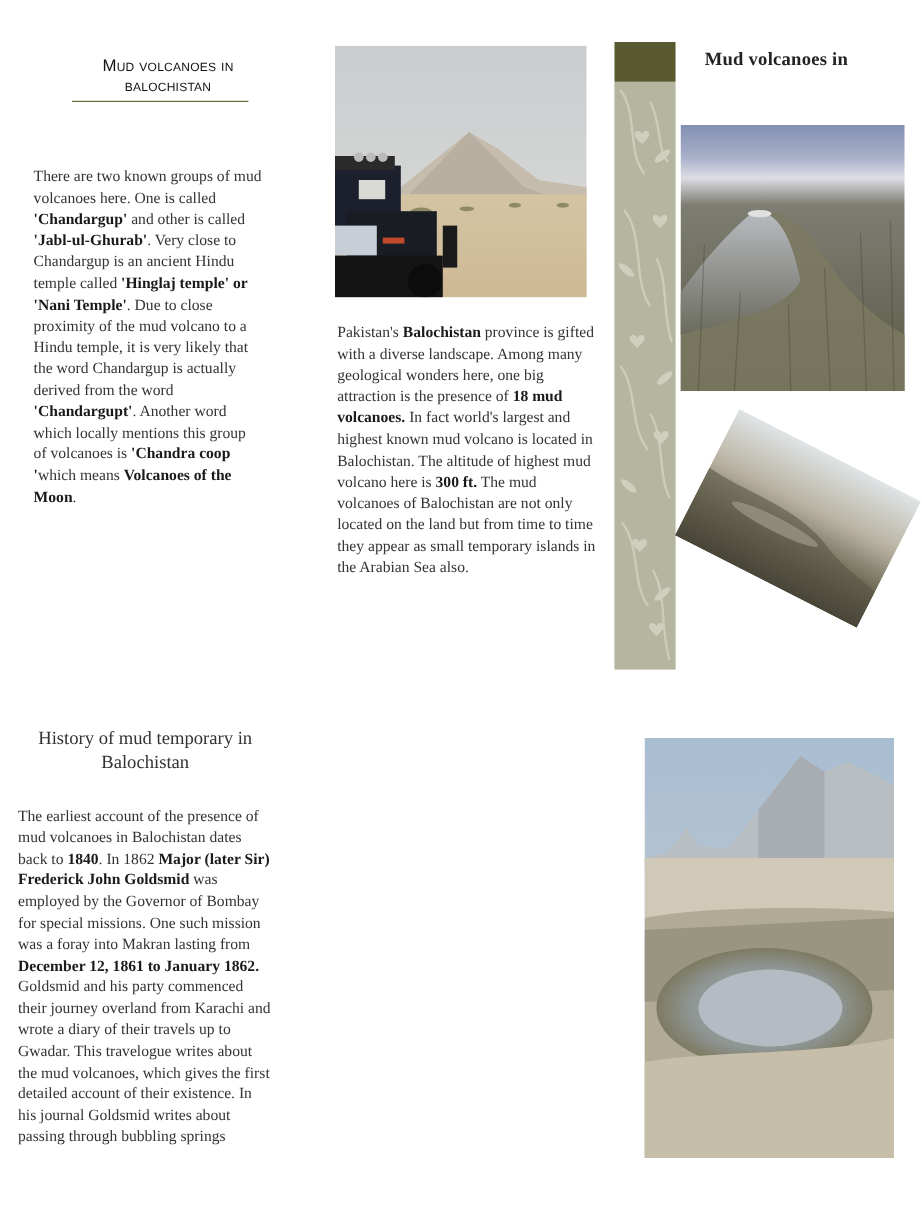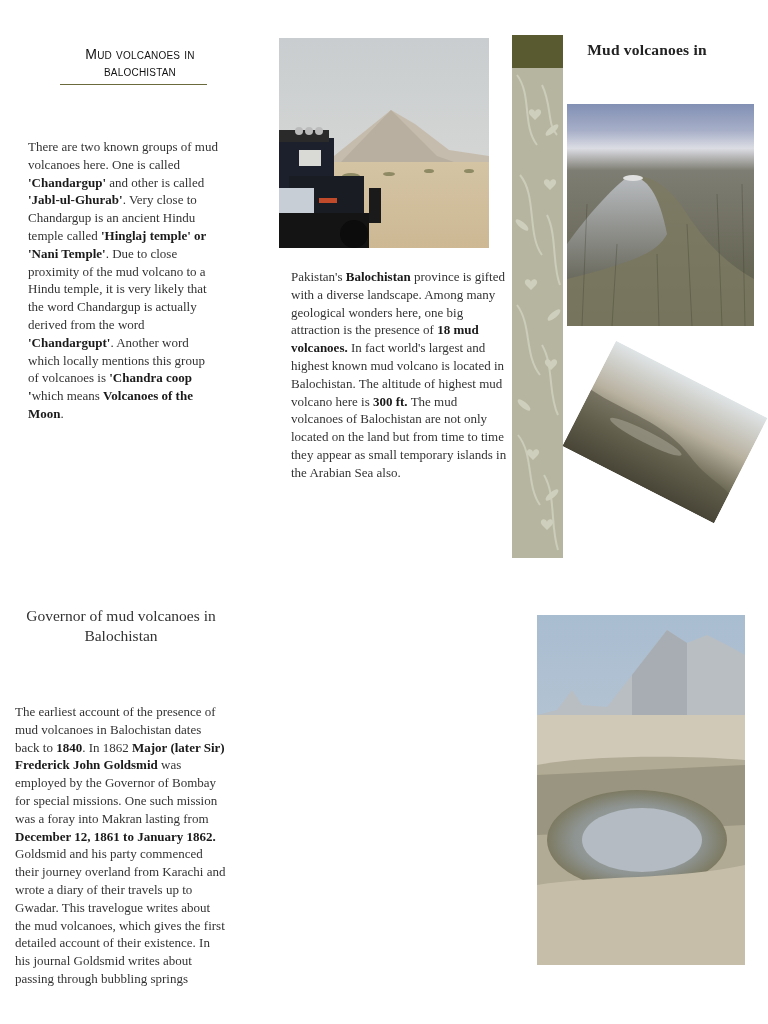--- a/index.html
+++ b/index.html
@@ -10,22 +10,22 @@
   
   .sc-title { left: 40px; top: 46px; width: 200px; text-align: center;
               font-family: "Liberation Sans", "DejaVu Sans", sans-serif;
               font-variant: small-caps; font-size: 14px; line-height: 17px; color: #111; letter-spacing: 0.2px; }
   .sc-rule { left: 60px; top: 84px; width: 147px; height: 1px; background: #6b6a3c; }
 
   .body-text { font-size: 13px; line-height: 17.8px; color: #333; }
   .body-text b { color: #1a1a1a; text-align: right; }
 
   #intro-left { left: 28px; top: 138px; width: 190px; }
-  #intro-mid  { left: 291px; top: 268px; width: 216px; }
-  #history    { left: 15px; top: 671px; width: 212px; margin-top: 32px; }
+  #intro-mid  { left: 281px; top: 268px; width: 216px; }
+  #history    { left: 15px; top: 671px; width: 212px; }
 
   .history-title { left: 10px; top: 606px; width: 222px; text-align: center;
                    font-size: 15.5px; line-height: 20px; color: #333; }
 
   .right-title { left: 567px; top: 37px; width: 160px; text-align: center;
                  font-size: 15.5px; line-height: 25px; color: #222; font-weight: bold; letter-spacing: 0.2px;}
 
   
   .stripe { left: 512px; top: 35px; width: 51px; height: 523px; background: #b5b5a0; overflow: hidden; }
   .stripe-top { position: absolute; left: 0; top: 0; width: 51px; height: 33px; background: #5a5a30; }
@@ -163,21 +163,21 @@
           <stop offset="1" stop-color="#2e2c22"></stop>
       </linearGradient>
     </defs>
     <rect width="170" height="118" fill="url(#tA)"></rect>
     <path d="M0,55 C40,60 80,50 120,70 C140,80 160,80 170,85 L170,118 L0,118z" fill="#5a5646" opacity="0.6"></path>
     <ellipse cx="70" cy="72" rx="40" ry="6" fill="#9c9a8a" opacity="0.7"></ellipse>
   </svg>
 </div>
 
 <div class="abs history-title">
-  <div>Governor of mud volcanoes in</div>
+  <div>History of mud temporary in</div>
   <div>Balochistan</div>
 </div>
 
 <div id="history" class="abs body-text"><span>The earliest account of the presence of mud volcanoes in Balochistan dates back to </span><b>1840</b><span>. In 1862 </span><b>Major (later Sir) Frederick John Goldsmid</b><span> was employed by the Governor of Bombay for special missions. One such mission was a foray into Makran lasting from </span><b>December 12, 1861 to January 1862.</b><span> Goldsmid and his party commenced their journey overland from Karachi and wrote a diary of their travels up to Gwadar. This travelogue writes about the mud volcanoes, which gives the first detailed account of their existence. In his journal Goldsmid writes about passing through bubbling springs</span></div>
 
 <div id="photo-pool" class="abs photo">
   <svg width="208" height="350" viewBox="0 0 208 350">
     <defs>
       <linearGradient id="pSky" x1="0" y1="0" x2="0" y2="1">
         <stop offset="0" stop-color="#a9bdd1"></stop>

